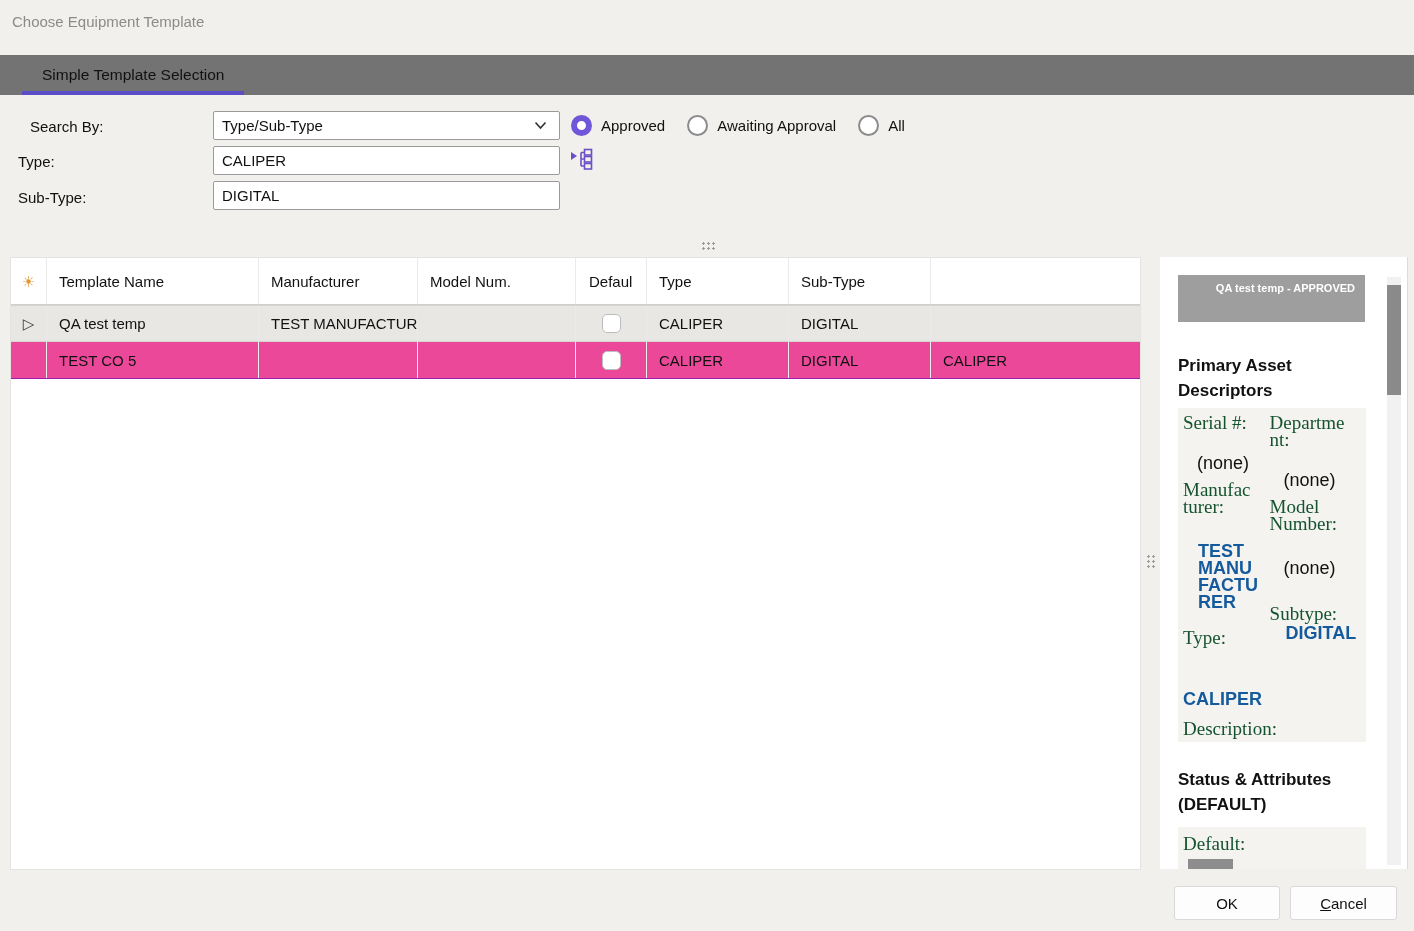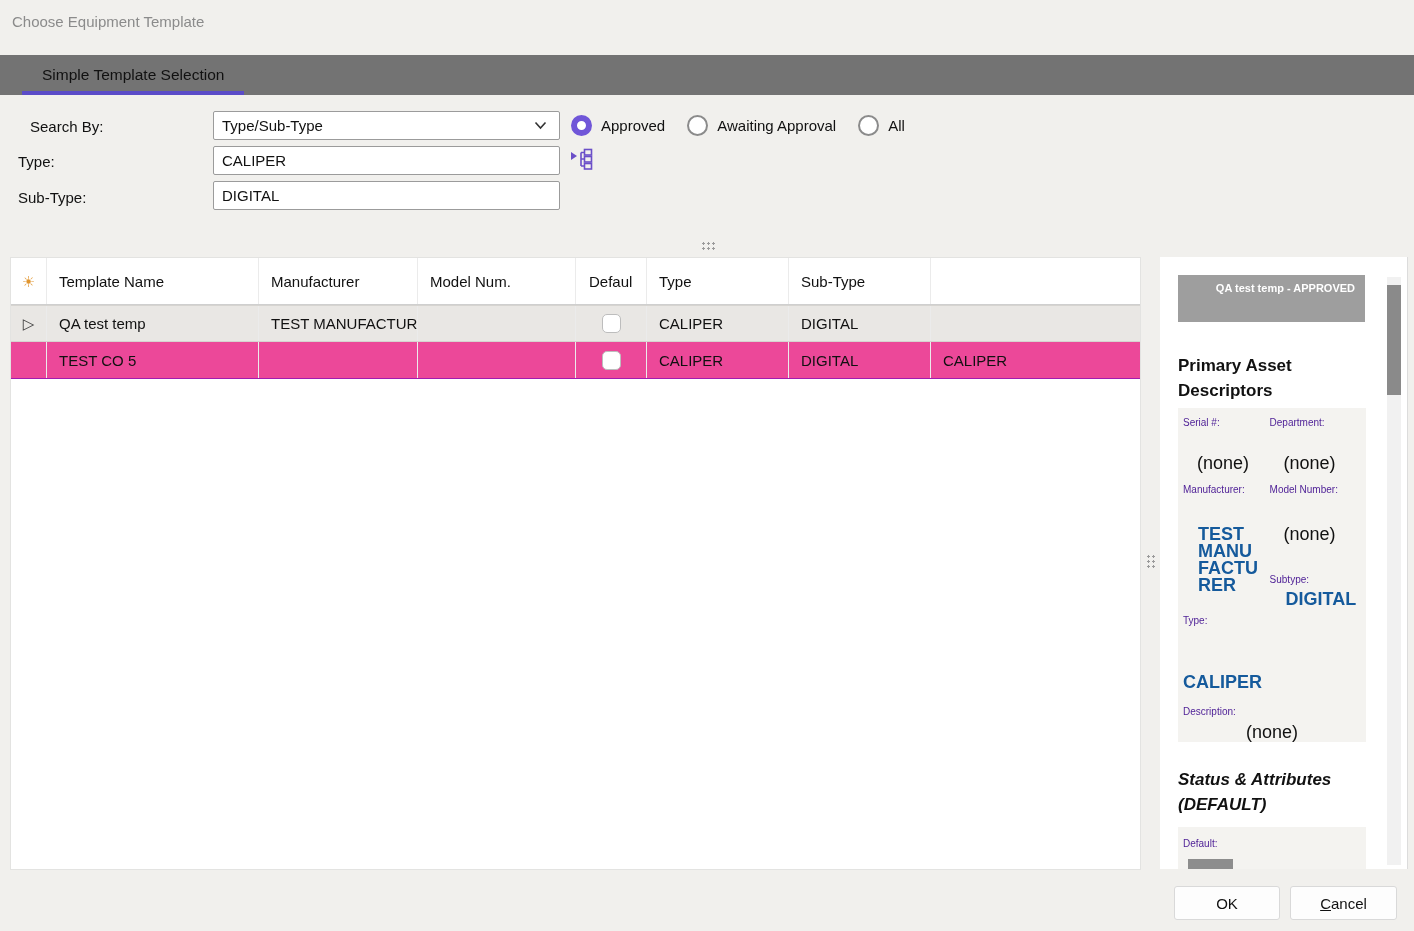--- a/index.html
+++ b/index.html
@@ -55,21 +55,21 @@
   
   .detail { position:absolute; left:1160px; top:257px; width:248px; height:612px; background:#fff; overflow:hidden; border-right:1px solid #dcdcdc; }
   .d-header { position:absolute; left:18px; top:18px; width:187px; min-height:47px; background:#9e9e9e; color:#fff; font-weight:bold; font-size:11px; line-height:23px; padding:2px 10px;text-align:right; }
   .dtrack { position:absolute; right:6px; top:20px; width:14px; height:588px; background:#f1f1f1; }
   .dthumb { position:absolute; left:0; top:8px; width:14px; height:110px; background:#8a8a8a; }
   .dtitle { position:absolute; left:18px; width:192px; font-size:17px; font-weight:bold; color:#111; line-height:25px; }
   .dbox { position:absolute; left:18px; width:188px; background:#f4f3f0; padding:6px 5px; overflow:hidden; }
   .dcols { display:flex; }
   .dcol-l { width:89px; }
   .dcol-r { width:94px; }
-  .dl { font-size:10px; color:#4c1d95; line-height:17px; overflow-wrap:anywhere; }
+  .dl { font-size:19px; color:#14532d; line-height:17px; overflow-wrap:anywhere;font-family:Liberation Serif, serif; }
   .dl-l { width:72px; }
   .dl-r { width:82px; }
   .dv { font-size:18px; color:#111; line-height:17px; }
   .indent { margin-left:14px; }
   .blue { color:#155a9c; font-weight:bold; overflow-wrap:anywhere; }
   .w62 { width:62px; }
   .ddesc-val { text-align:center; margin-top:4px; }
   .dbar { width:45px; height:11px; background:#8d8d8d; margin:7px 0 0 5px; }
 
   
@@ -197,21 +197,21 @@
           <div class="dl dl-r" style="margin-top:9px;">Model Number:</div>
           <div class="dv indent" style="margin-top:28px;">(none)</div>
           <div class="dl dl-r" style="margin-top:28px;">Subtype:</div>
           <div class="dv blue" style="margin-top:3px; margin-left:16px;">DIGITAL</div>
         </div>
       </div>
       <div class="dl" style="margin-top:12px;">Description:</div>
       <div class="dv ddesc-val">(none)</div>
     </div>
 
-    <div class="dtitle" style="top:510px;font-style:italic;">Status &amp; Attributes (DEFAULT)</div>
+    <div class="dtitle" style="top:510px;">Status &amp; Attributes (DEFAULT)</div>
 
     <div class="dbox" style="top:570px; height:60px;">
       <div class="dl" style="padding-top:2px;">Default:</div>
       <div class="dbar"></div>
     </div>
   </div>
 
   <div class="btn btn-ok">
     <span>OK</span>
   </div>

